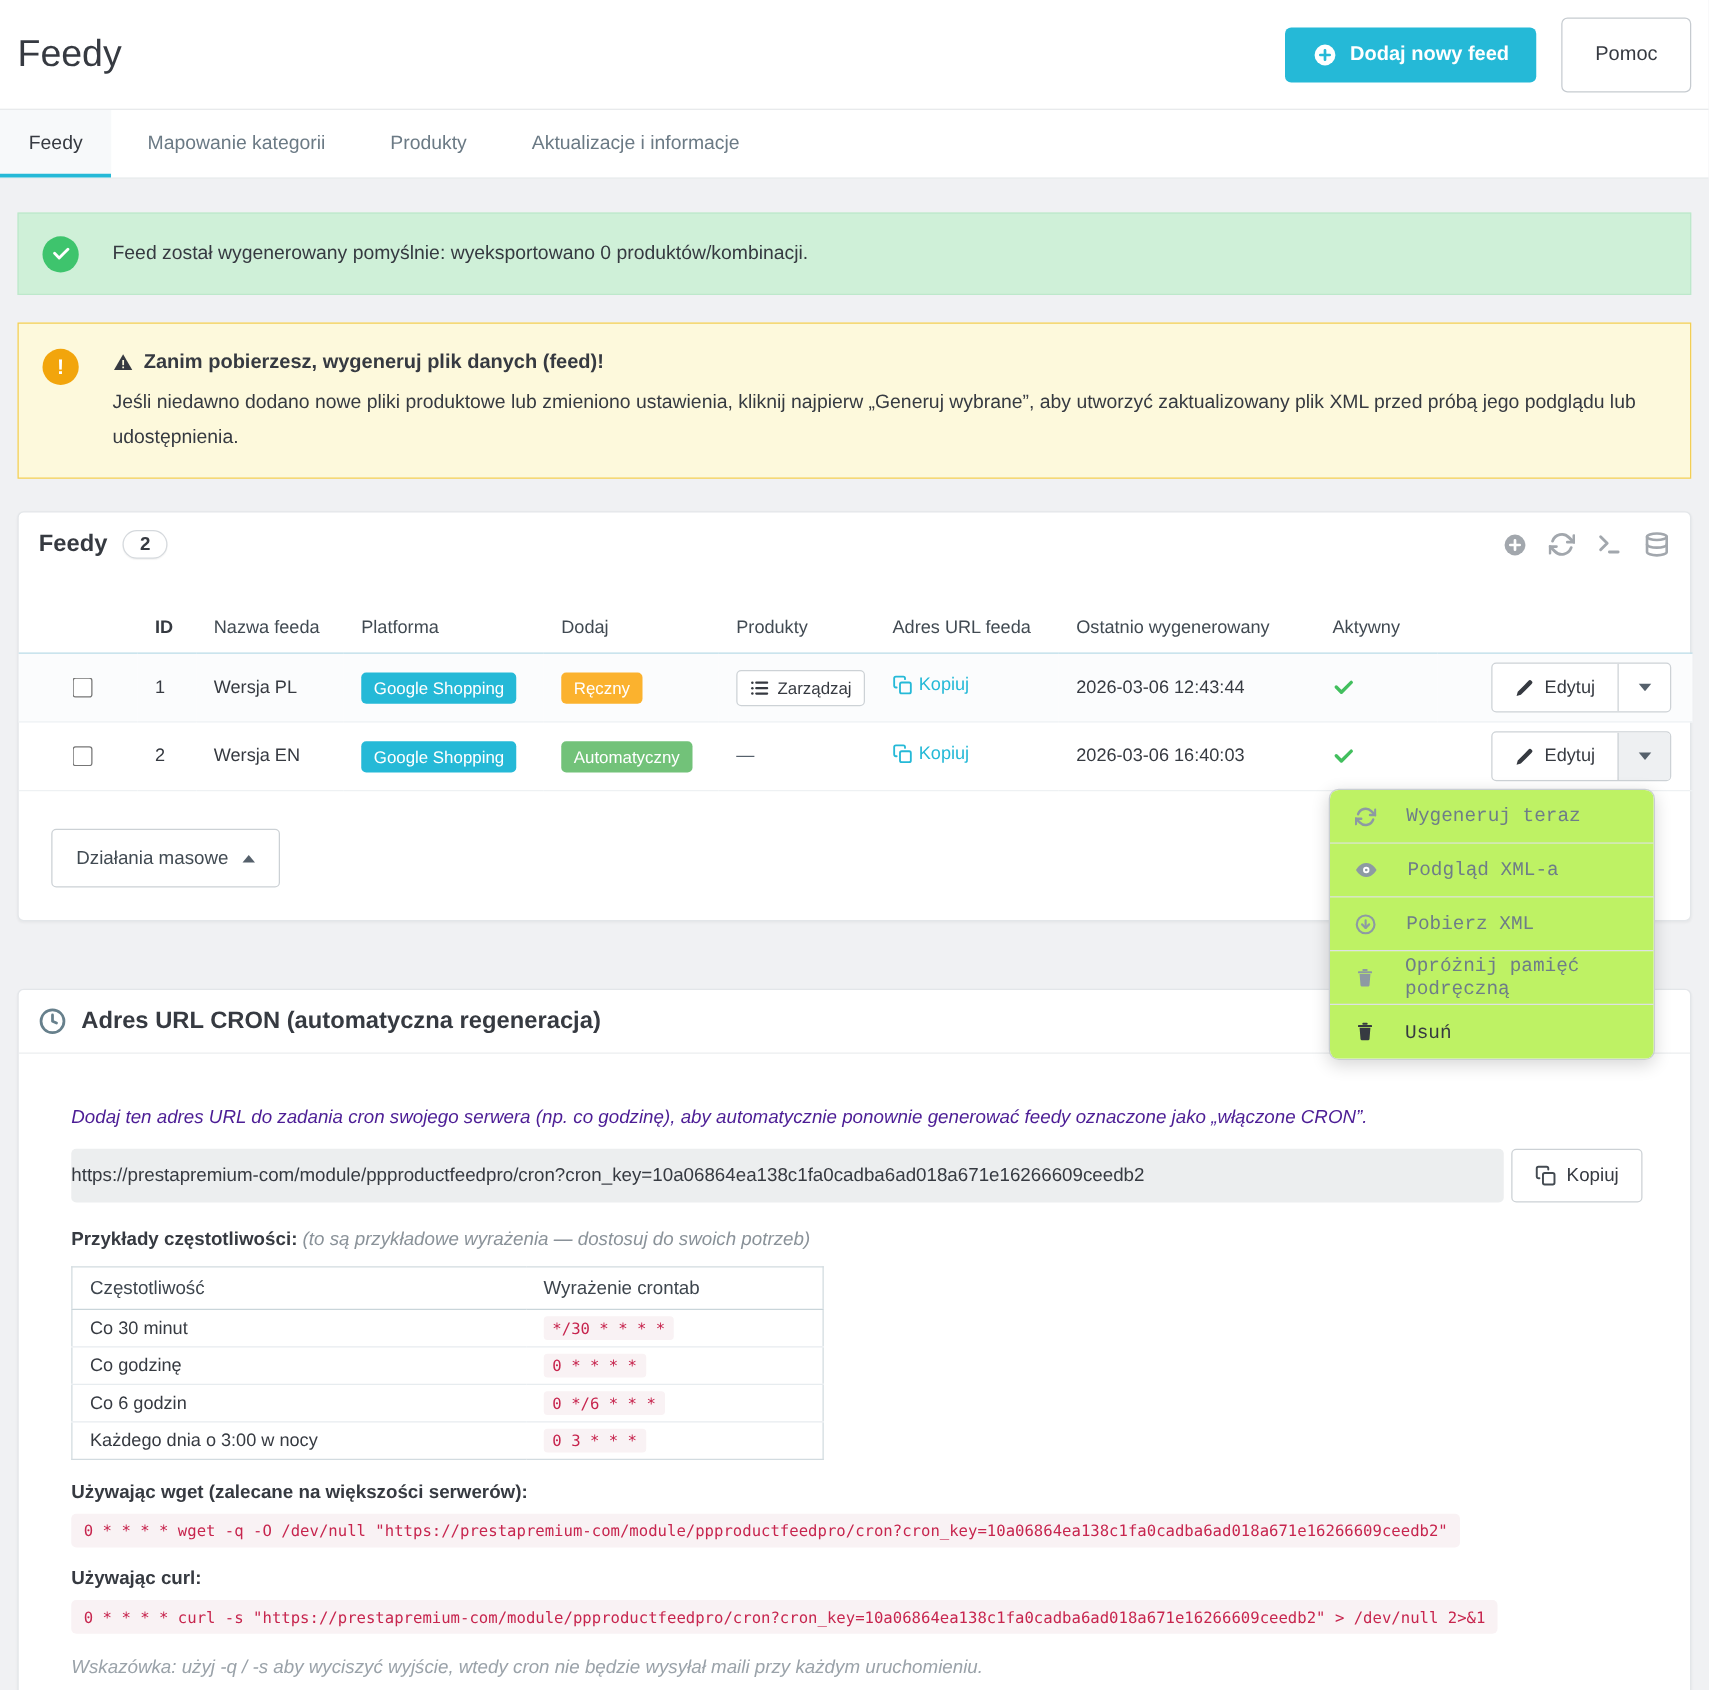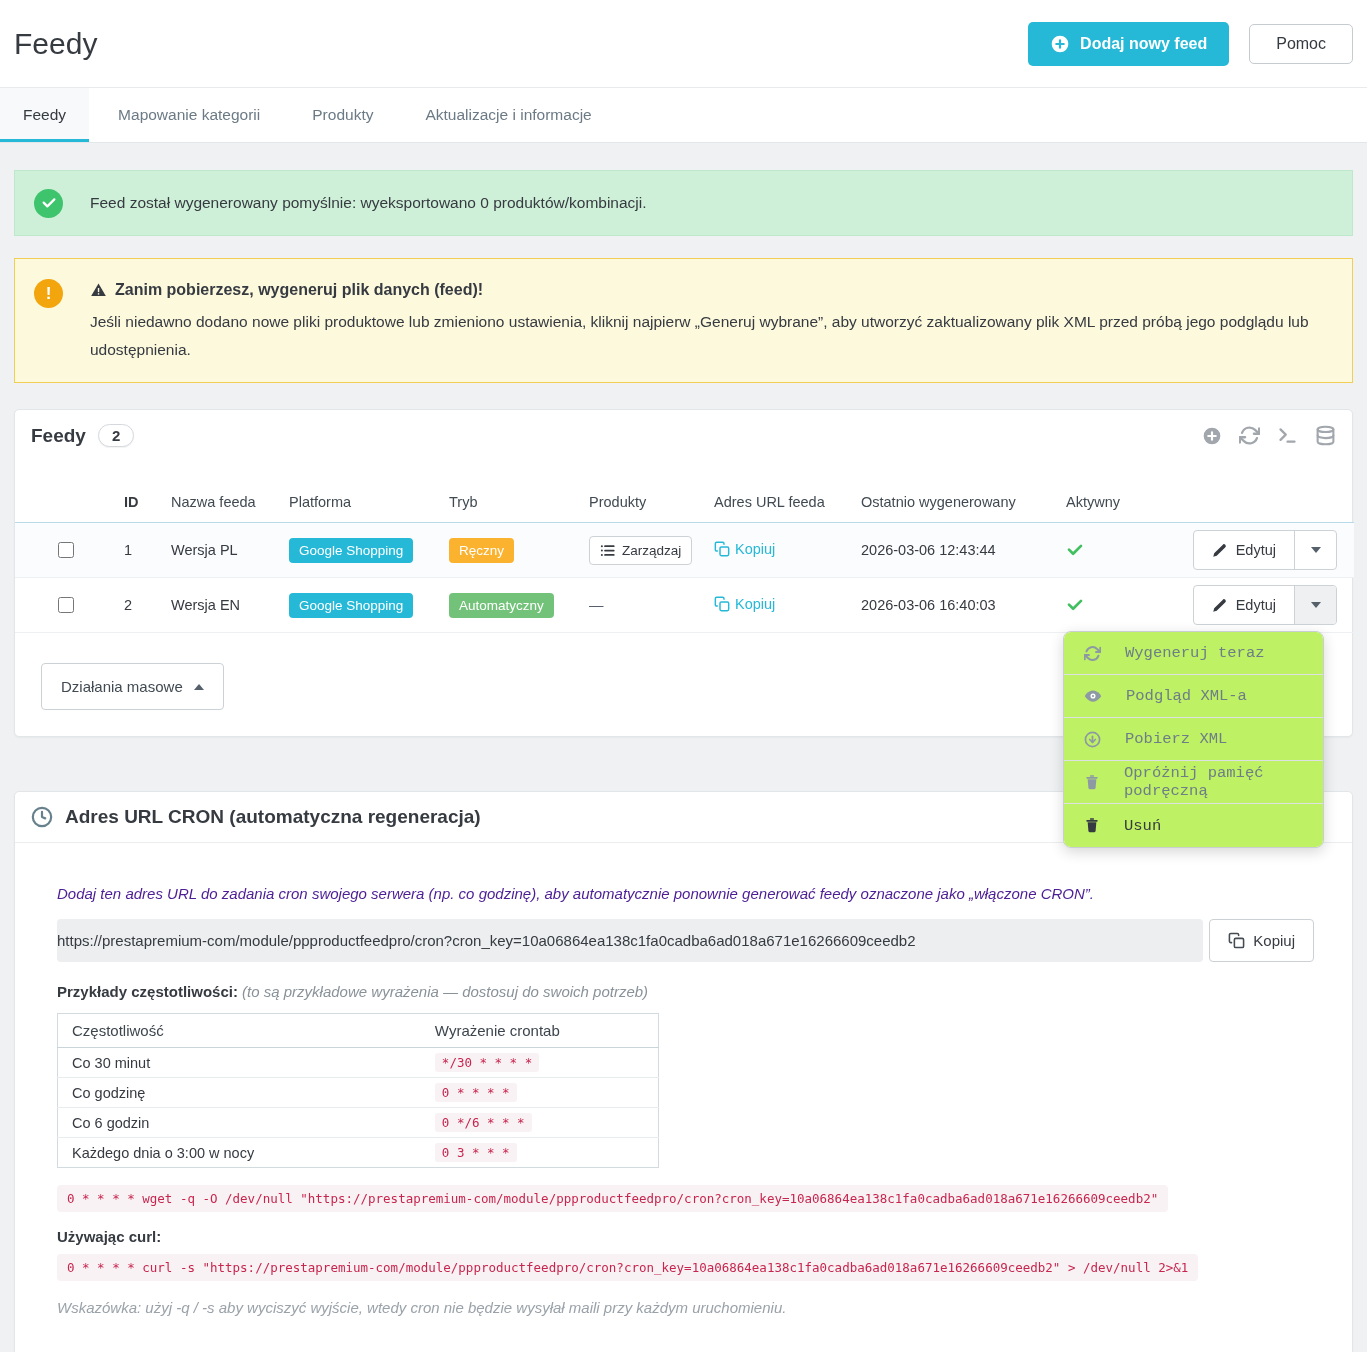--- a/index.html
+++ b/index.html
@@ -11,21 +11,21 @@
   #page { position:relative; width:1367px; }
 
   
   .topbar { background:#fff; height:87px; display:flex; align-items:center;
             justify-content:space-between; padding:0 14px; }
   .page-title { margin:0; font-size:30px; font-weight:500; color:#363a41; }
   .header-actions { display:flex; align-items:center; gap:20px; }
   .btn-primary { display:inline-flex; align-items:center; gap:10px; background:#25b9d7;
     color:#fff; border:none; border-radius:5px; height:44px; padding:0 22px;
     font-size:16px; font-weight:700; font-family:inherit; cursor:pointer; }
-  .btn-help { background:#fff; border:1px solid #c6cbd0; border-radius:5px; height:40px;
+  .btn-help { background:#fff; border:1px solid #c6cbd0; border-radius:5px; height:60px;
     padding:0 26px; font-size:16px; color:#363a41; font-family:inherit; cursor:pointer; }
 
   
   .tabbar { background:#fff; height:56px; display:flex; border-top:1px solid #e8eaec;
             border-bottom:1px solid #e4e7e9; }
   .tab { padding:0 23px; display:flex; align-items:center; font-size:15.5px;
          color:#6b7a85; cursor:pointer; }
   .tab + .tab { margin-left:6px; }
   .tab.active { background:#f7f9fa; color:#363a41; box-shadow:inset 0 -3px 0 #25b9d7; }
 
@@ -247,21 +247,21 @@
             <col style="width:205px">
             <col style="width:98px">
           <col style="width:204px">
         </colgroup>
         <thead>
           <tr>
             <th class="col-check"></th>
             <th class="col-id">ID</th>
             <th>Nazwa feeda</th>
             <th>Platforma</th>
-            <th>Tryb</th>
+            <th>Dodaj</th>
             <th>Produkty</th>
             <th>Adres URL feeda</th>
             <th>Ostatnio wygenerowany</th>
             <th>Aktywny</th>
             <th></th>
           </tr>
         </thead>
         <tbody>
           <tr>
             <td class="cell-check"><input type="checkbox" style=""></td>
@@ -479,20 +479,21 @@
               <td>Co 6 godzin</td>
               <td><span class="code">0 */6 * * *</span></td>
             </tr>
             <tr>
               <td>Każdego dnia o 3:00 w nocy</td>
               <td><span class="code">0 3 * * *</span></td>
             </tr>
           </tbody>
         </table>
 
+        <div class="cmd-label">Używając wget (zalecane na większości serwerów):</div>
         <div class="cmd-block">0 * * * * wget -q -O /dev/null "https://prestapremium-com/module/ppproductfeedpro/cron?cron_key=10a06864ea138c1fa0cadba6ad018a671e16266609ceedb2"</div>
 
         <div class="cmd-label">Używając curl:</div>
         <div class="cmd-block">0 * * * * curl -s "https://prestapremium-com/module/ppproductfeedpro/cron?cron_key=10a06864ea138c1fa0cadba6ad018a671e16266609ceedb2" &gt; /dev/null 2&gt;&amp;1</div>
 
         <div class="hint">Wskazówka: użyj -q / -s aby wyciszyć wyjście, wtedy cron nie będzie wysyłał maili przy każdym uruchomieniu.</div>
       </div>
     </section>
 
   </main>

